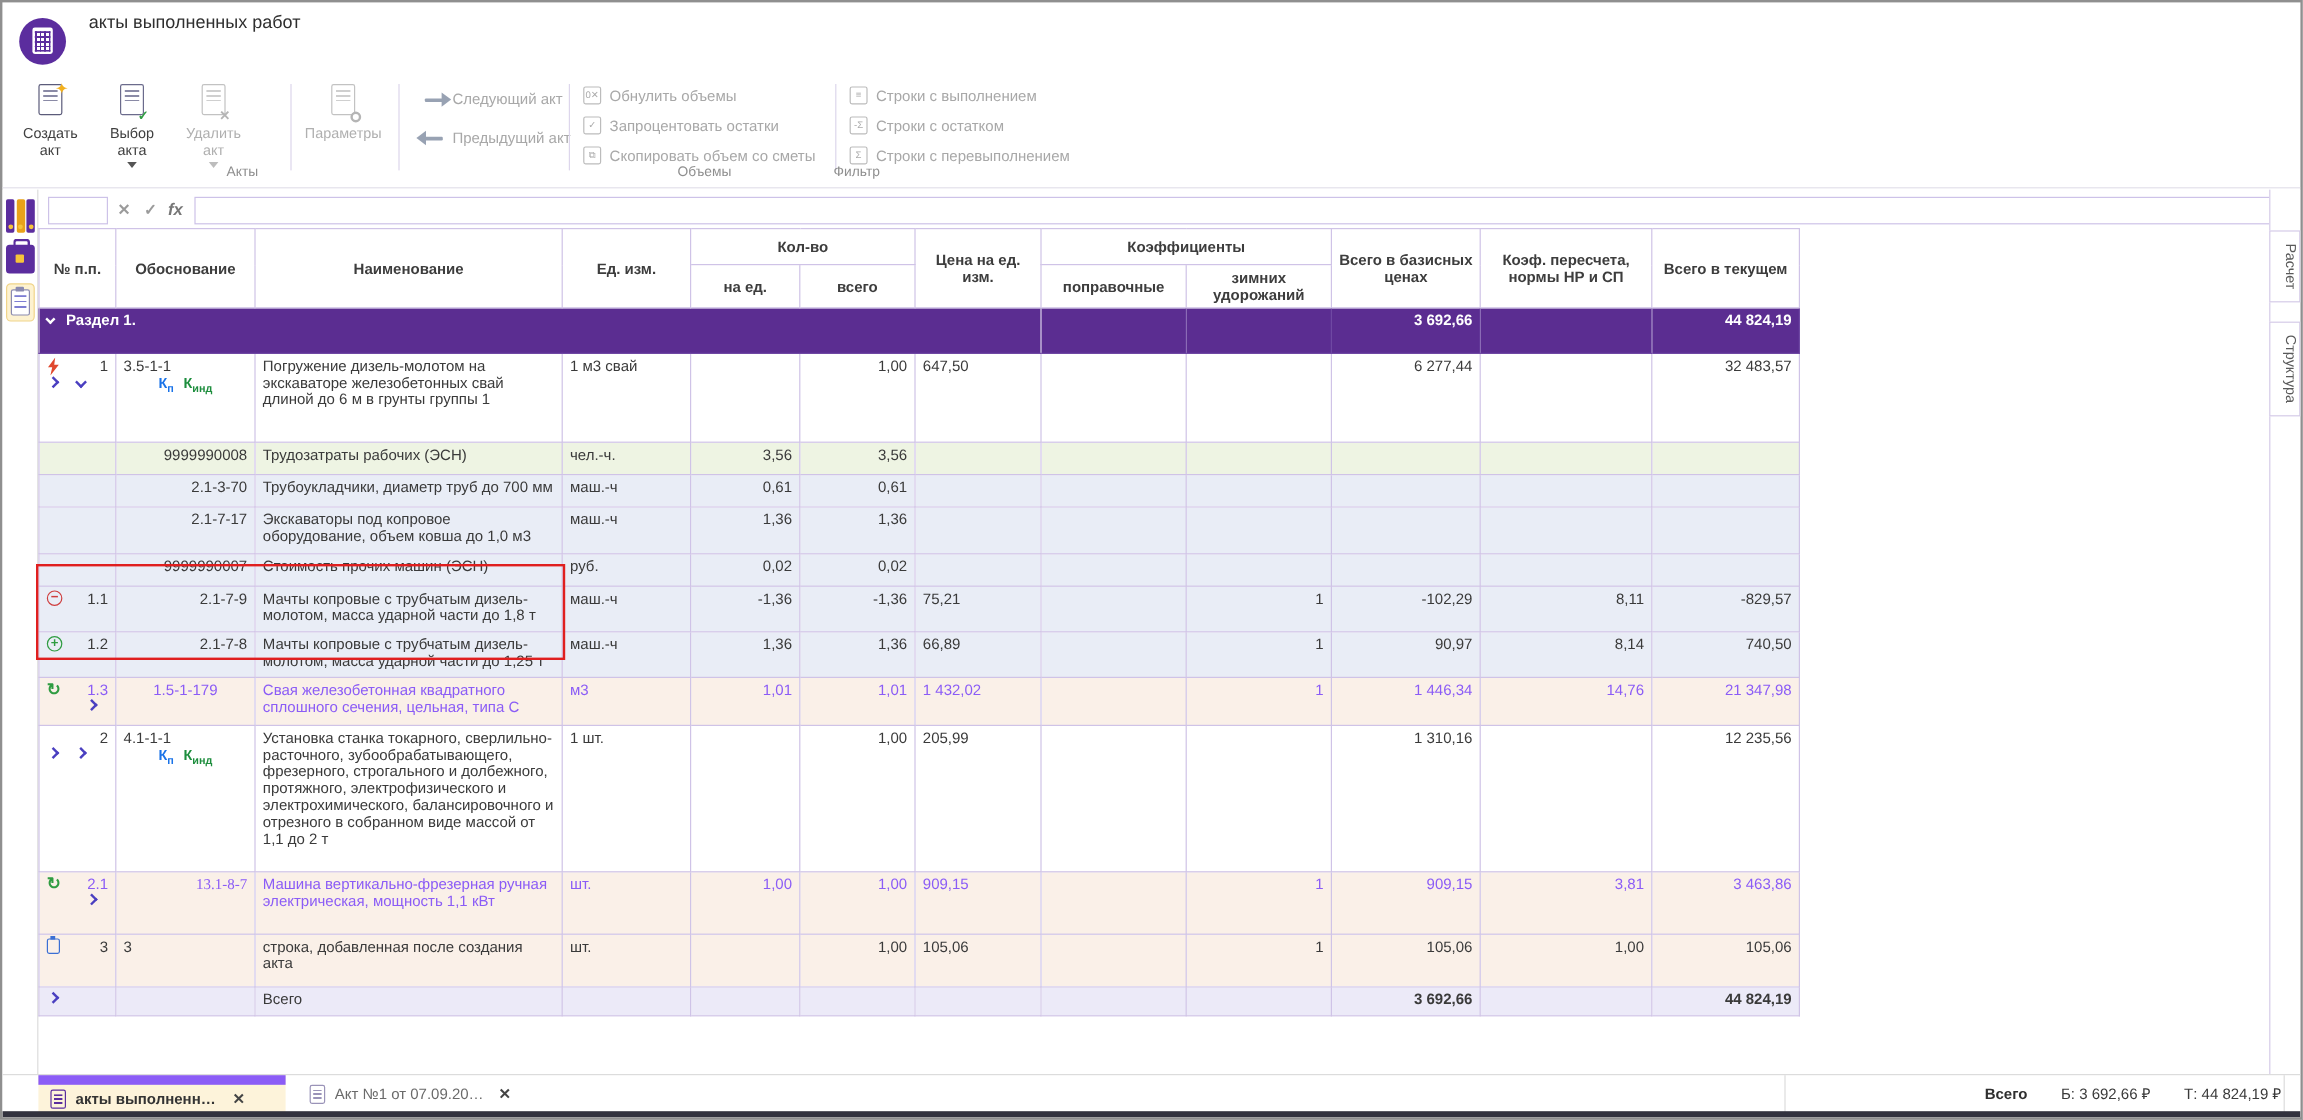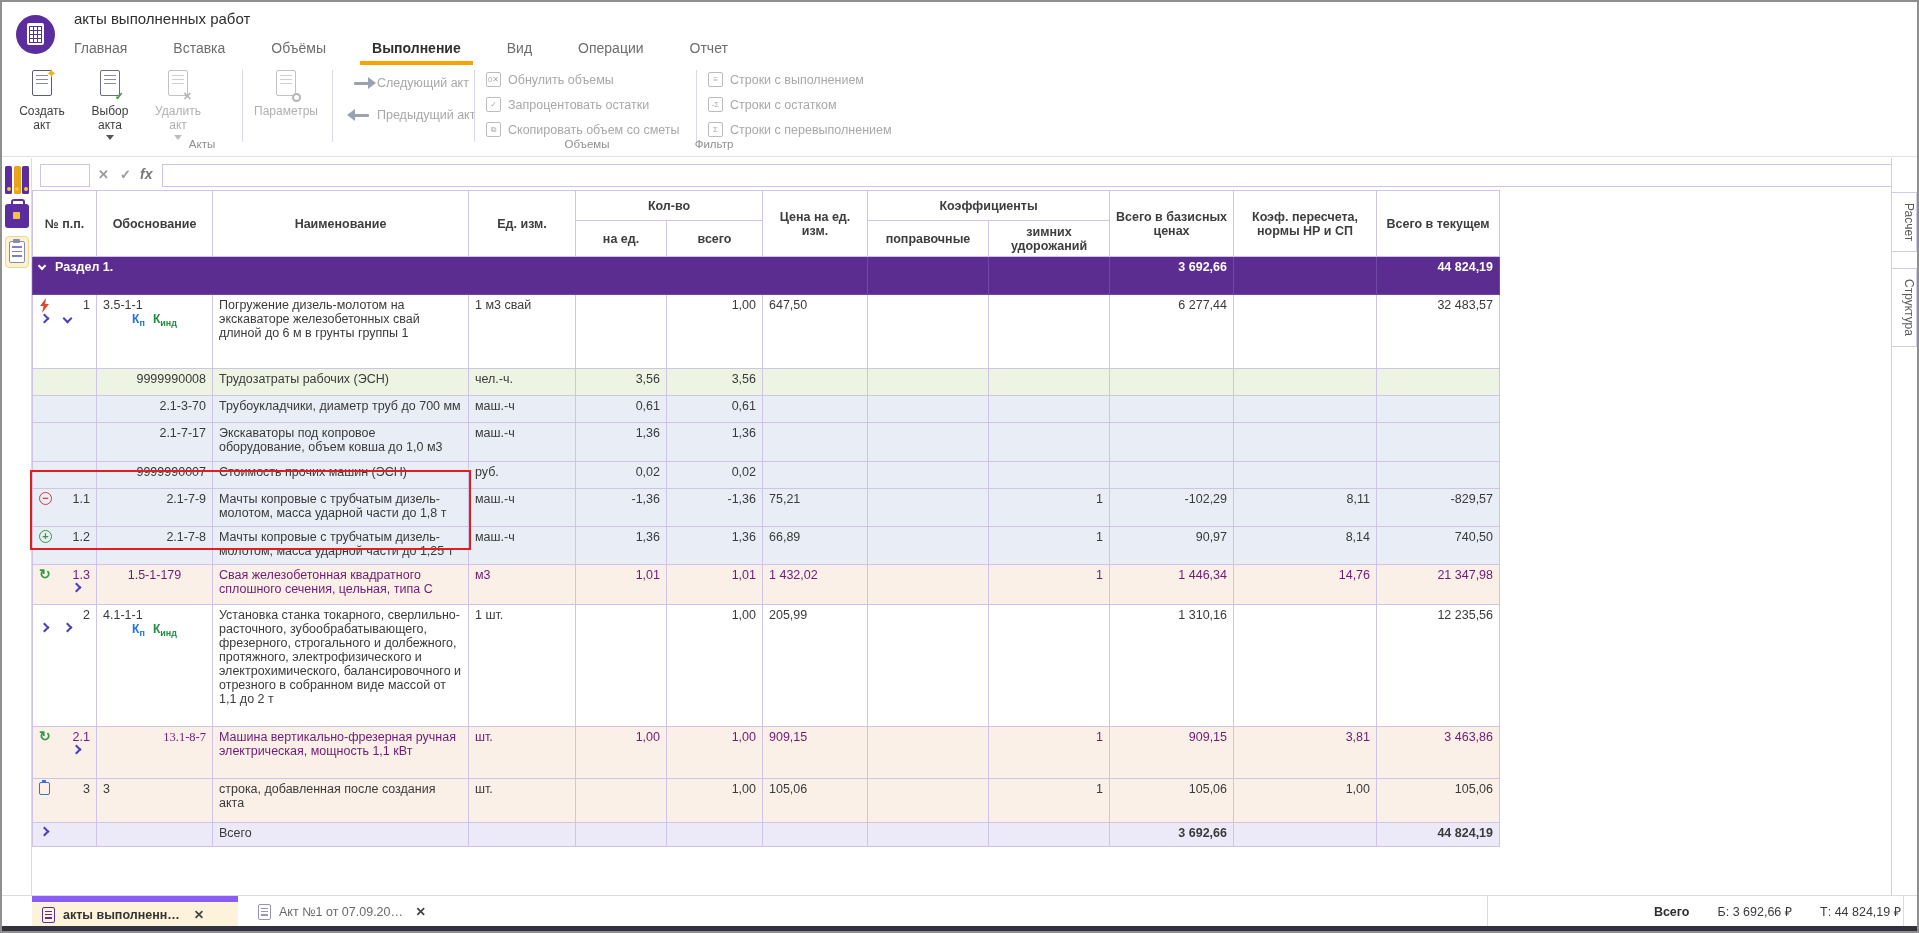--- a/index.html
+++ b/index.html
@@ -66,21 +66,21 @@
   .fx-fx{position:absolute;left:100px;top:2px;color:#777;font-style:italic;font-weight:bold;font-size:14px;cursor:default;}
   .finput{position:absolute;left:122px;top:0;width:1746px;height:23px;border:1px solid #cdc2e8;background:#fff;font:12.5px "Liberation Sans",sans-serif;padding:0 6px;}
   
   .gridwrap{position:absolute;left:30px;top:188px;}
   table.est{border-collapse:collapse;table-layout:fixed;width:1467px;font-size:12.5px;}
   .est th,.est td{border:1px solid #cfc3e7;padding:3px 6px;vertical-align:top;overflow:hidden;}
   .est th{font-weight:bold;color:#3d3d3d;text-align:center;vertical-align:middle;background:#fff;padding:2px 4px;}
   .num{text-align:right;}
   .bg-white{background:#fff;} .bg-green{background:#eef4e3;} .bg-blue{background:#e9edf6;}
   .bg-peach{background:#faf0e8;}
-  .txt-green{color:#701a75;}
+  .txt-green{color:#8b5cf6;}
   tr.section td{background:#5b2d91;color:#fff;border-color:#6f48a3;}
   tr.section .slabel{display:flex;align-items:center;gap:10px;font-weight:bold;}
   tr.total td{background:#eceaf8;}
   .bold{font-weight:bold;}
   .numcell{display:flex;flex-direction:column;justify-content:space-between;height:100%;}
   .numcell .r1{display:flex;align-items:flex-start;}
   .numcell .r1 .nm{margin-left:auto;}
   .numcell .r2{display:flex;gap:16px;padding-left:2px;}
   .numcell .r2.under{justify-content:flex-end;padding-right:10px;}
   .chev{width:7px;height:7px;border-right:2px solid #4a3fc0;border-bottom:2px solid #4a3fc0;display:inline-block;transform:rotate(-45deg);margin-top:2px;}
@@ -101,50 +101,41 @@
   
   .vstrip{position:absolute;right:0;top:156px;width:26px;bottom:36px;border-left:1px solid #d5cbe8;background:#fff;}
   .vtab{position:absolute;left:-1px;width:26px;border:1px solid #d5cbe8;background:#fff;color:#5a5a5a;
         font-size:12px;writing-mode:vertical-rl;text-align:center;padding:10px 0;cursor:default;}
   
   .bbar{position:absolute;left:0;bottom:5px;width:100%;height:31px;border-top:1px solid #dcdcdc;background:#fff;font-size:12.5px;}
   .btab{position:absolute;top:0;height:31px;display:flex;align-items:center;gap:8px;padding:0 10px;cursor:default;}
   .btab .tico{width:13px;height:16px;border:1.5px solid #5b2d9e;border-radius:2px;position:relative;flex:0 0 auto;}
   .btab .tico i{position:absolute;left:2px;right:2px;top:3px;height:8px;display:block;
      background:repeating-linear-gradient(to bottom,#5b2d9e 0 1.2px,transparent 1.2px 3.2px);}
-  .btab.active{background:#fdf3da;border-top:6px solid #8b5cf6;font-weight:bold;color:#333;}
+  .btab.active{background:#fdf3da;border-top:8px solid #8b5cf6;font-weight:bold;color:#333;}
   .btab .closex{color:#444;font-weight:bold;margin-left:6px;cursor:pointer;}
   .btab.inactive{color:#6a6a6a;}
   .btab.inactive .tico{border-color:#9a93b8;} .btab.inactive .tico i{background:repeating-linear-gradient(to bottom,#9a93b8 0 1.2px,transparent 1.2px 3.2px);}
   .totals{position:absolute;right:16px;top:0;height:31px;display:flex;align-items:center;gap:28px;}
   .totals .tl{font-weight:bold;color:#2f2f2f;}
   .tdivider{position:absolute;top:0;height:31px;width:1px;background:#dcdcdc;}
   .darkstrip{position:absolute;left:0;bottom:0;width:100%;height:5px;background:#32323e;}
 </style>
 </head>
 <body>
 
 <div class="app">
 
   <div class="logo">
       <span class="doc">
         <i></i>
       </span>
     </div>
   <div class="win-title">акты выполненных работ</div>
 
-  <div class="rtabs">
-    <span class="rtab">Главная</span>
-    <span class="rtab">Вставка</span>
-    <span class="rtab">Объёмы</span>
-    <span class="rtab active">Выполнение</span>
-    <span class="rtab">Вид</span>
-    <span class="rtab">Операции</span>
-    <span class="rtab">Отчет</span>
-  </div>
 
   <div class="ribbon">
     <div class="bigbtn" style="left:8px;">
       <div class="bicon">
         <span class="bdoc" style="border-color:#5b5b7a;">
             <i></i>
           </span>
           <span class="spark">✦</span>
       </div>
       <div>Создать акт</div>

